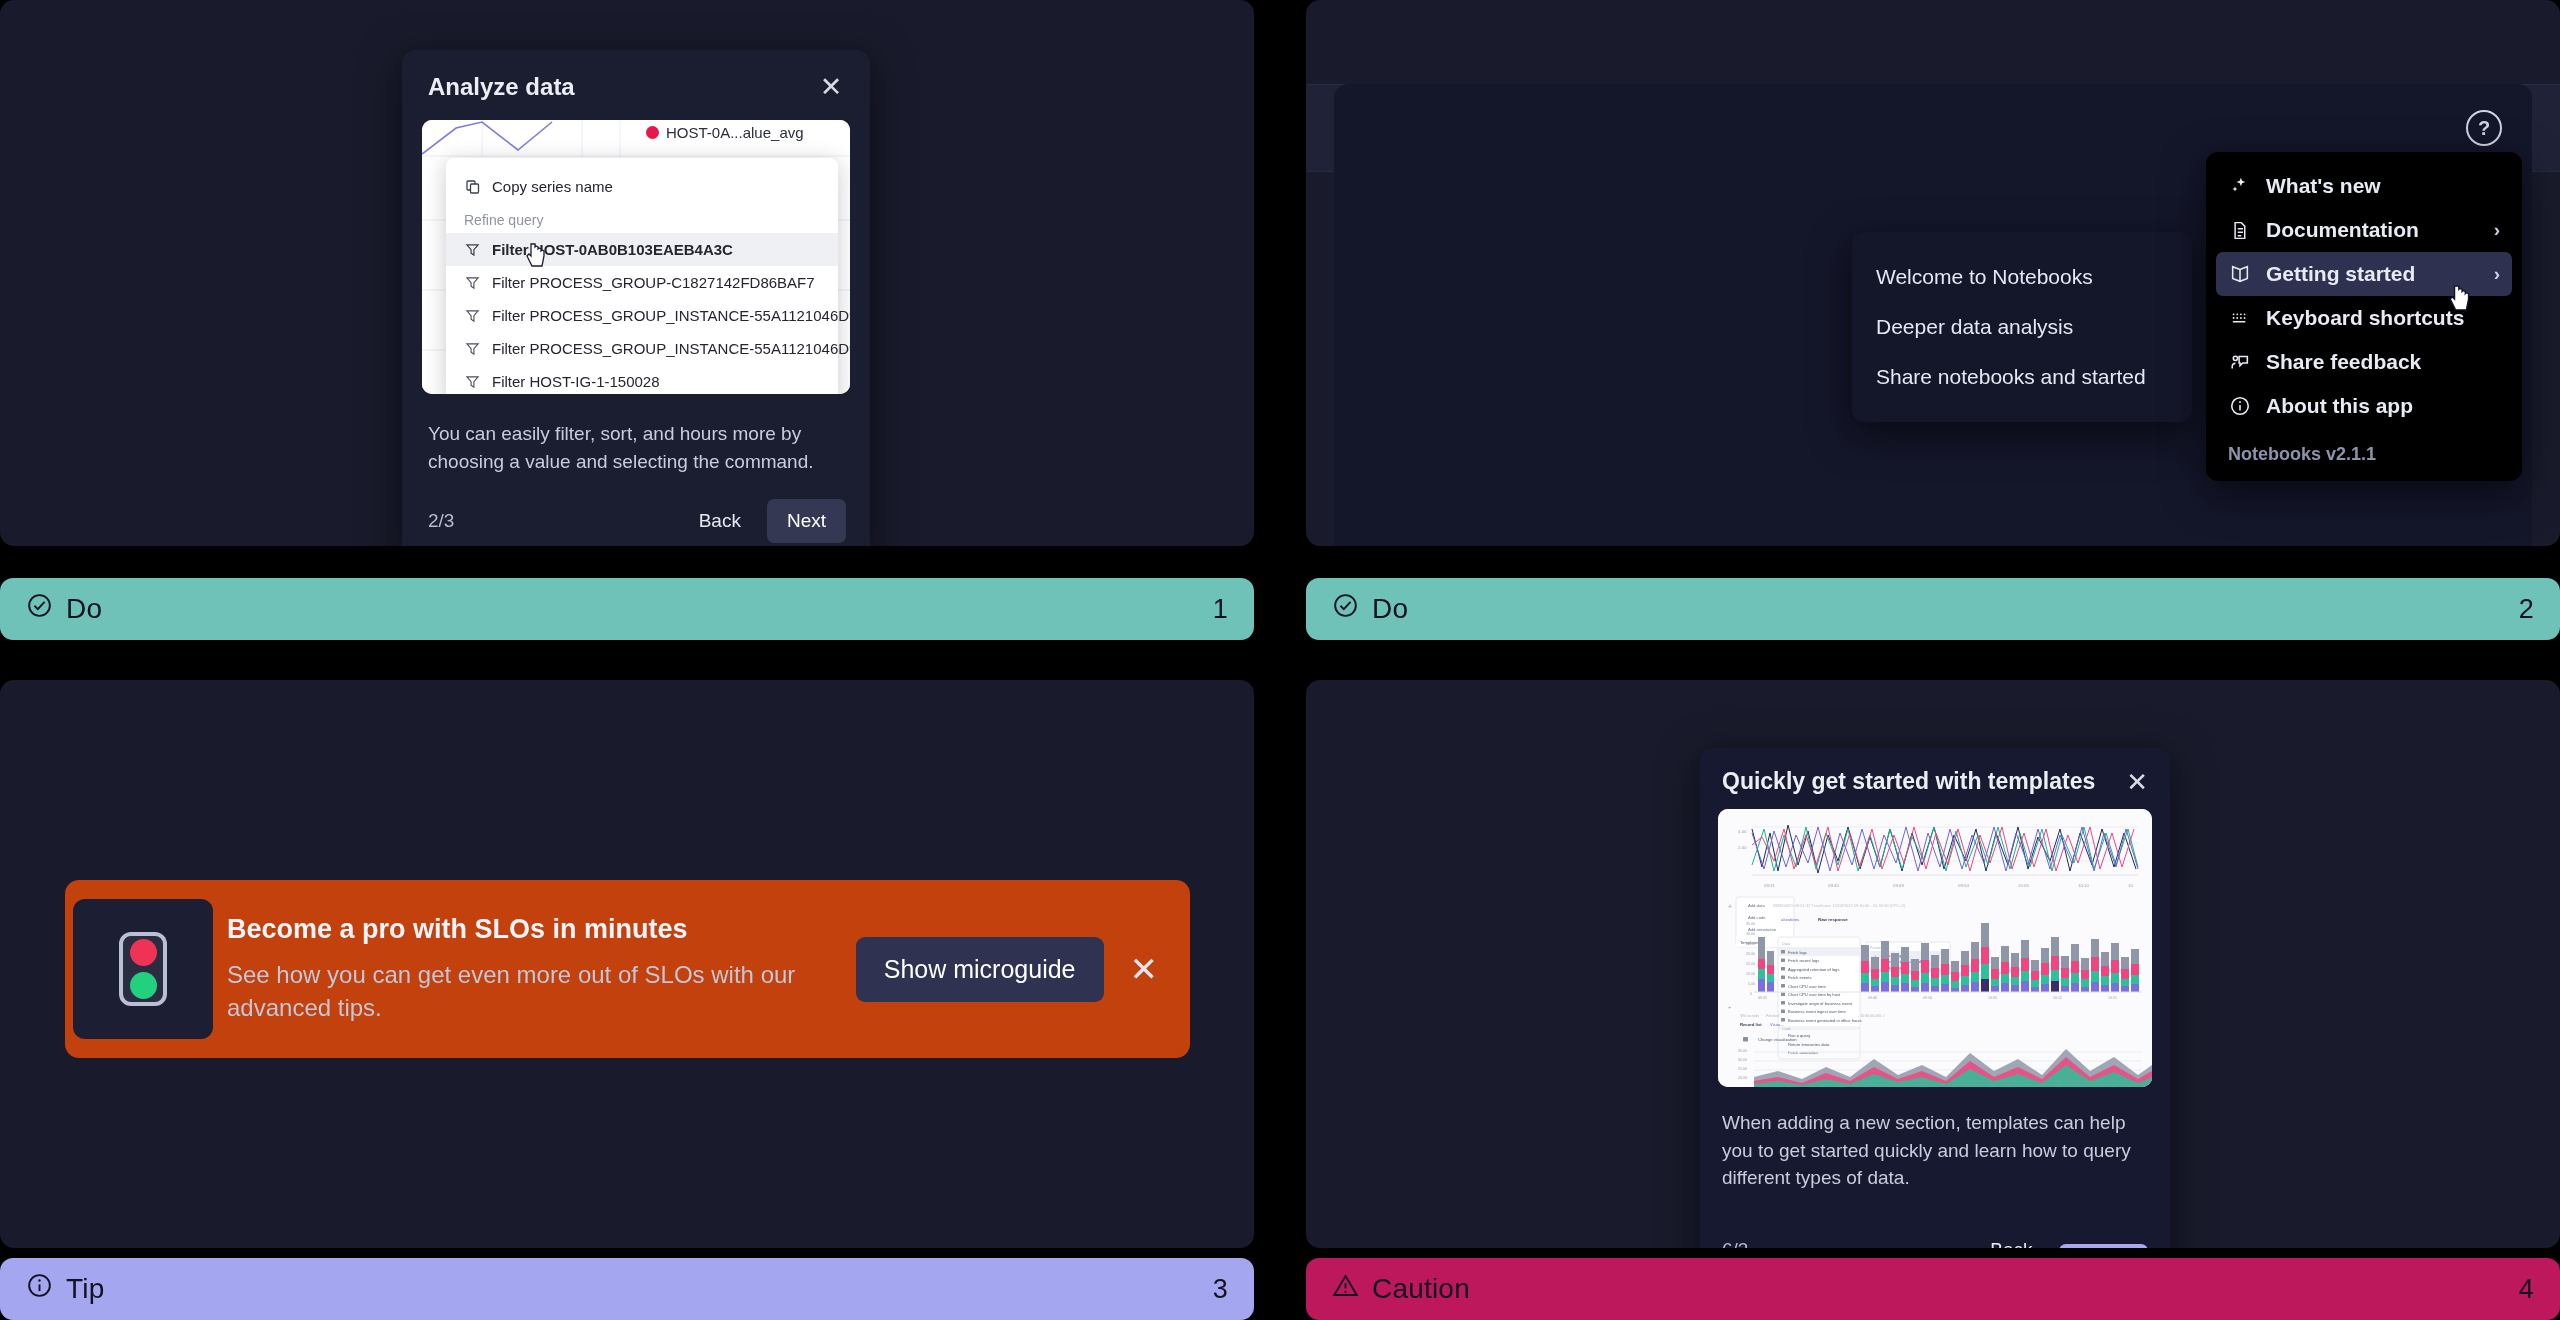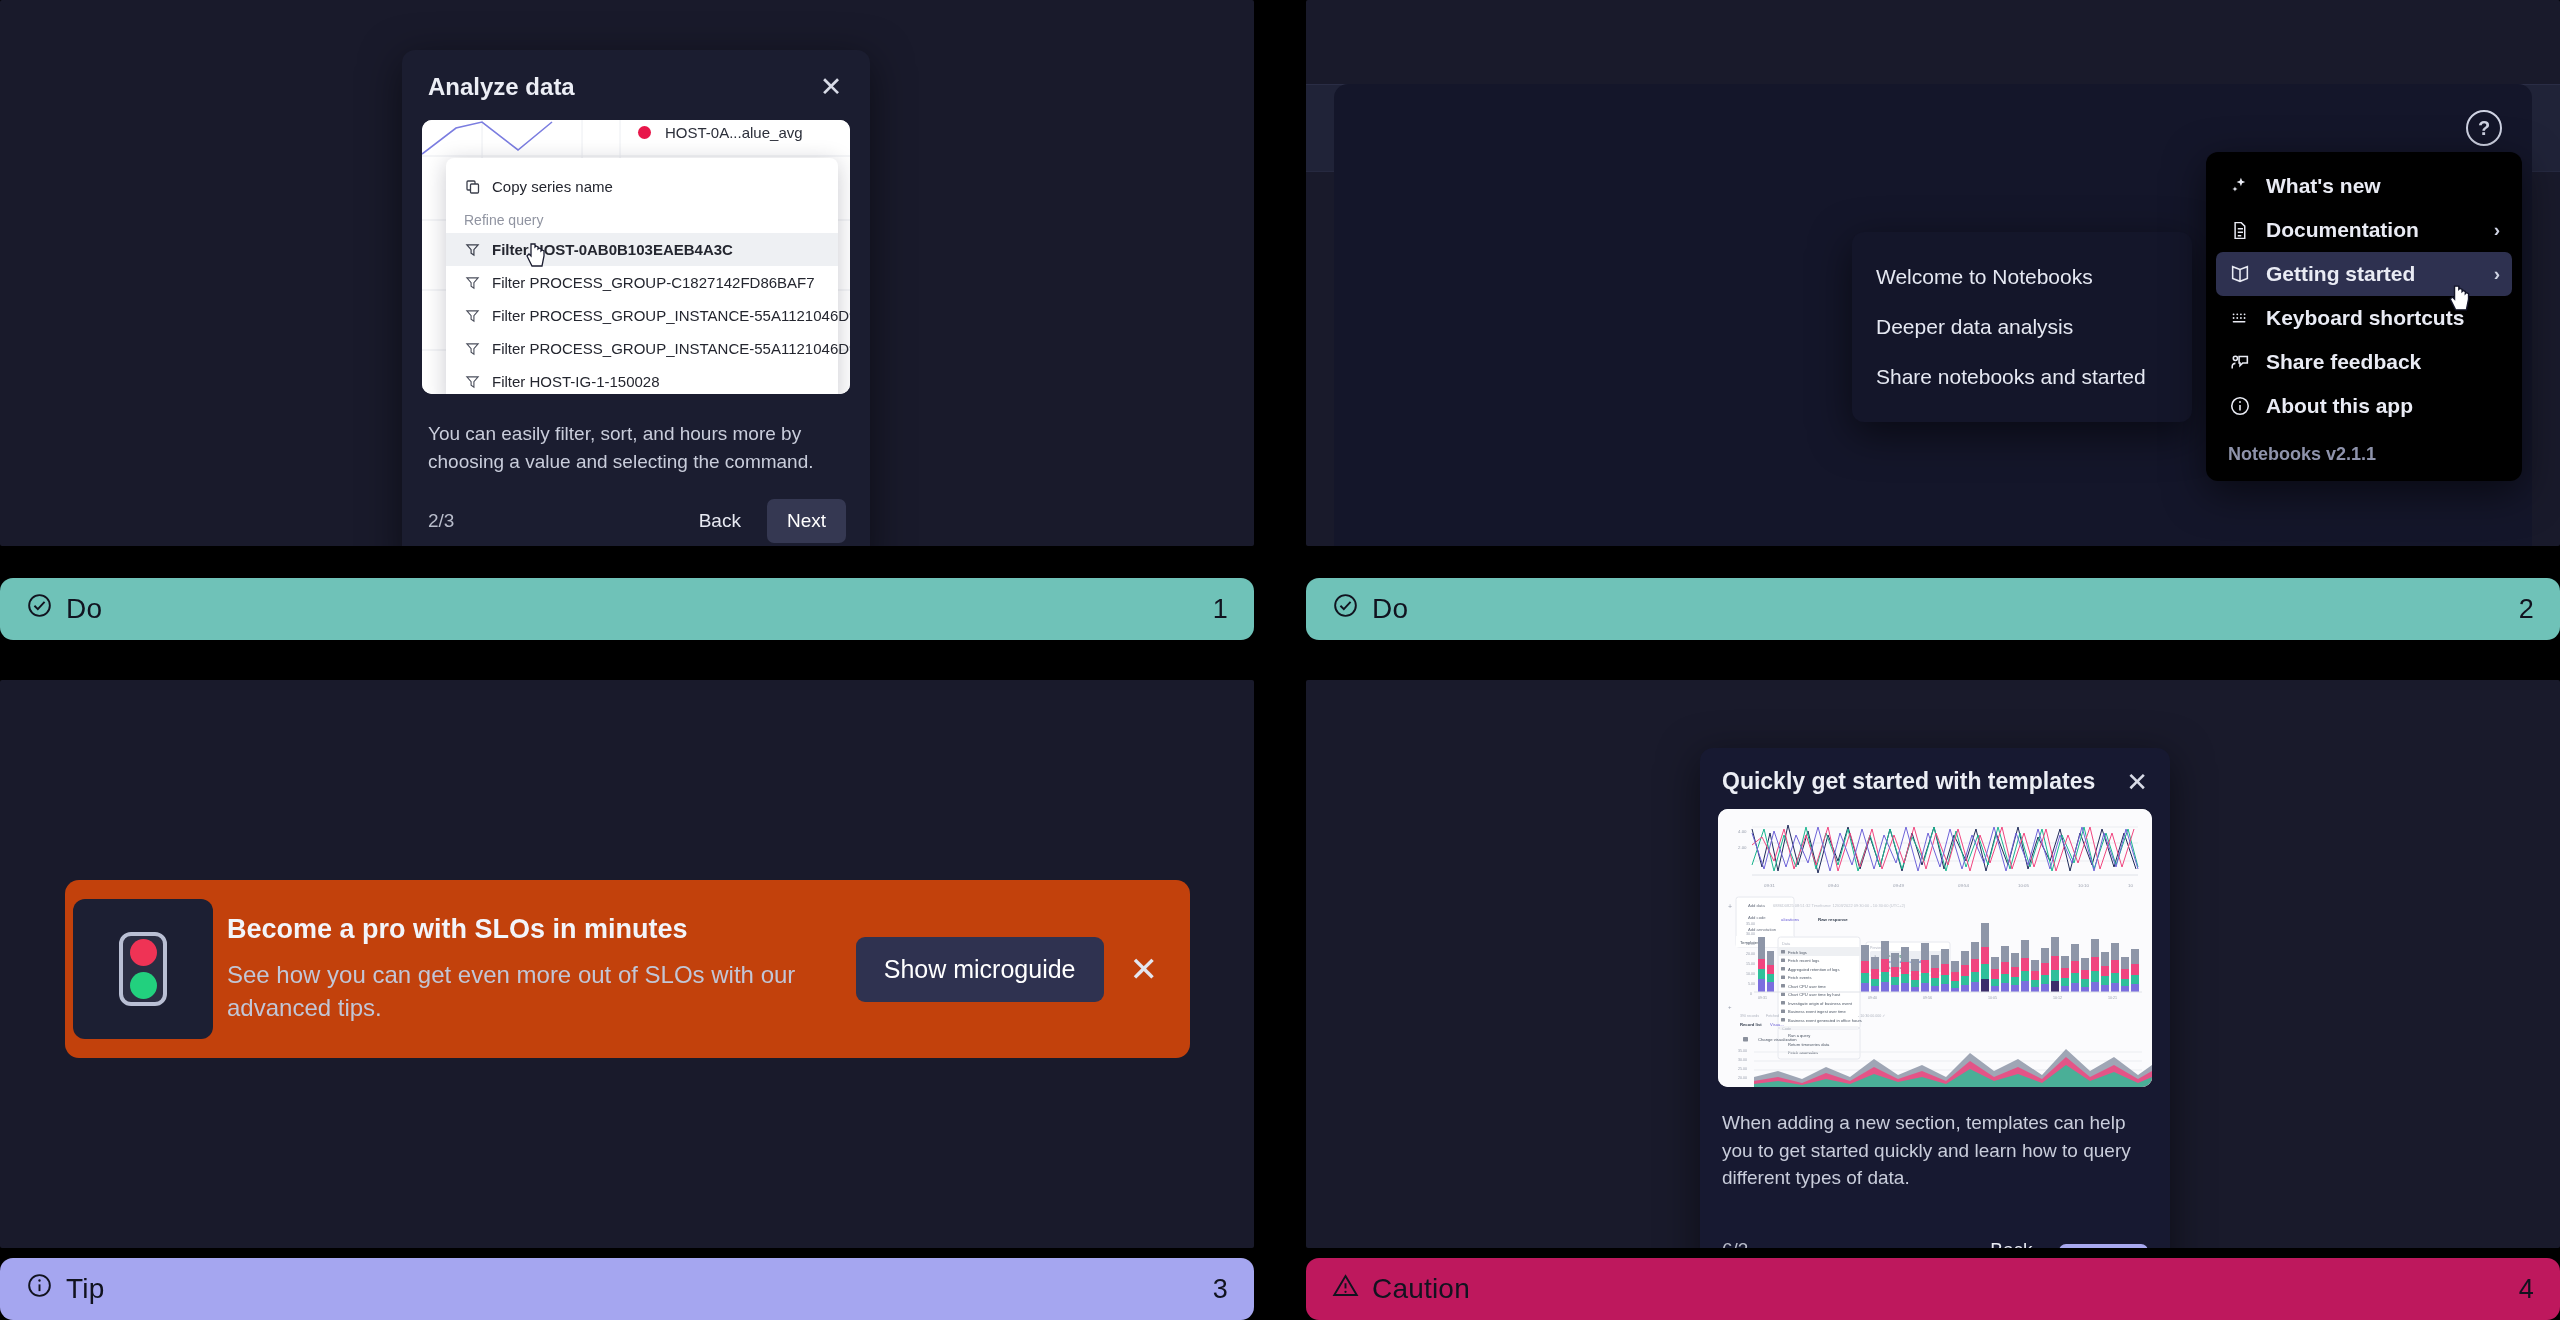--- a/index.html
+++ b/index.html
@@ -16,21 +16,21 @@
     grid-template-rows: 640px 640px;
     column-gap: 52px;
     row-gap: 40px;
     padding: 0 0 0 0;
   }
   .quad { position: relative; display: flex; flex-direction: column; }
   .stage {
     position: relative;
     flex: 1;
     background: #191a2b;
-    border-radius: 2px;
+    border-radius: 14px;
     overflow: hidden;
   }
   .footerbar {
     height: 62px;
     margin-top: 10px;
     border-radius: 13px;
     display: flex;
     align-items: center;
     padding: 0 26px;
     color: #11131f;
@@ -67,22 +67,22 @@
   .am-shot {
     margin: 4px 20px 0 20px;
     height: 274px;
     border-radius: 10px;
     background: #ffffff;
     position: relative;
     overflow: hidden;
   }
   .shot-bg { position:absolute; inset:0; }
   .legend-top {
-    position:absolute; top:4px; left: 216px;
-    display:flex; align-items:center; gap:14px;
+    position:absolute; top:4px; left: 224px;
+    display:flex; align-items:center; gap:7px;
     font-size: 15px; color:#2c2f3a; font-weight:500;
   }
   .legend-bot {
     position:absolute; bottom:12px; left: 232px;
     display:flex; align-items:center; gap:9px;
     font-size: 15px; color:#2c2f3a; font-weight:500;
   }
   .dot { width:13px; height:13px; border-radius:50%; background:#e8174a; display:inline-block; }
   .ctxmenu {
     position:absolute;

